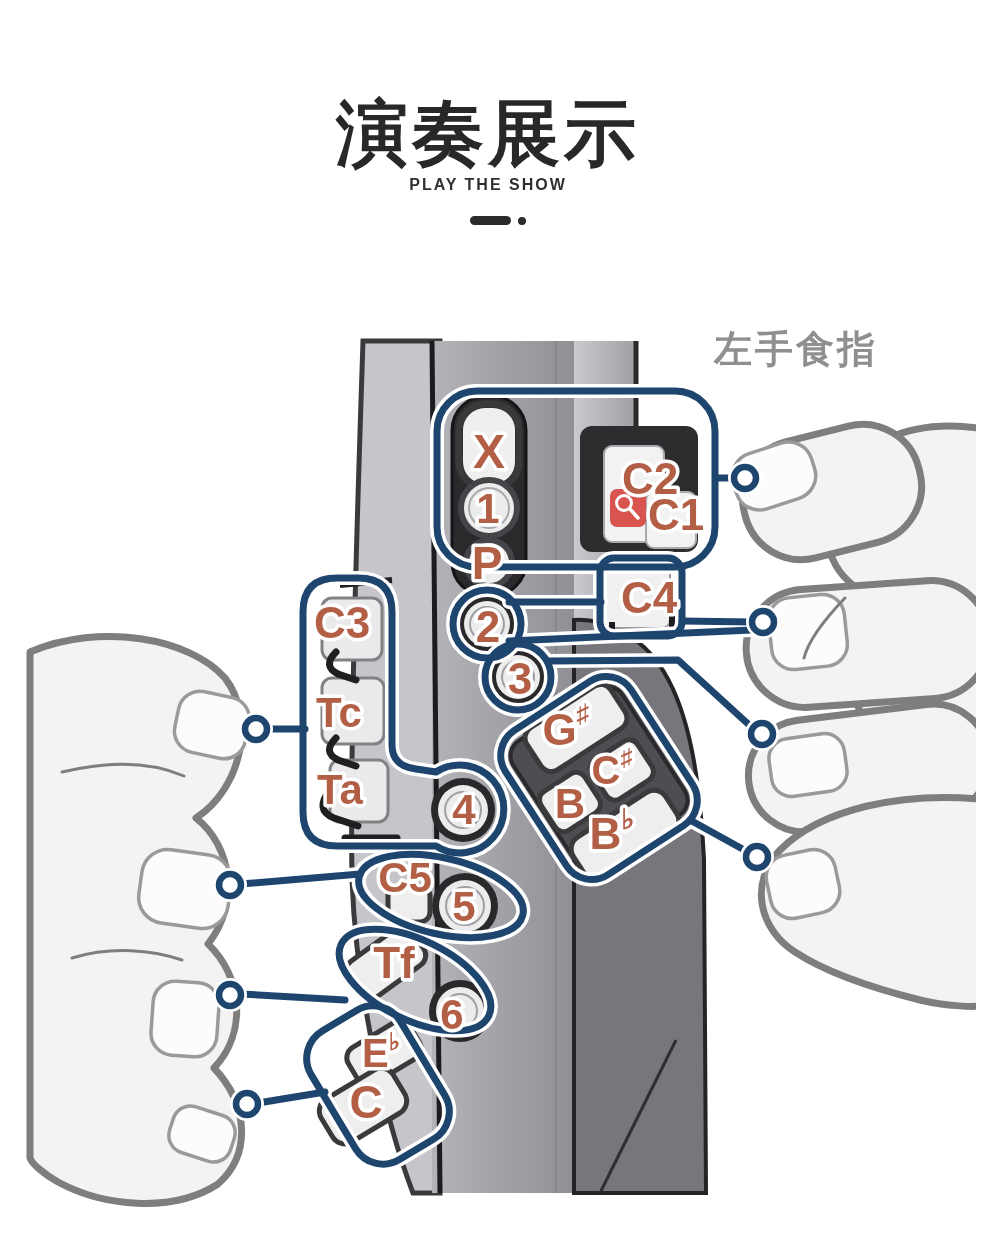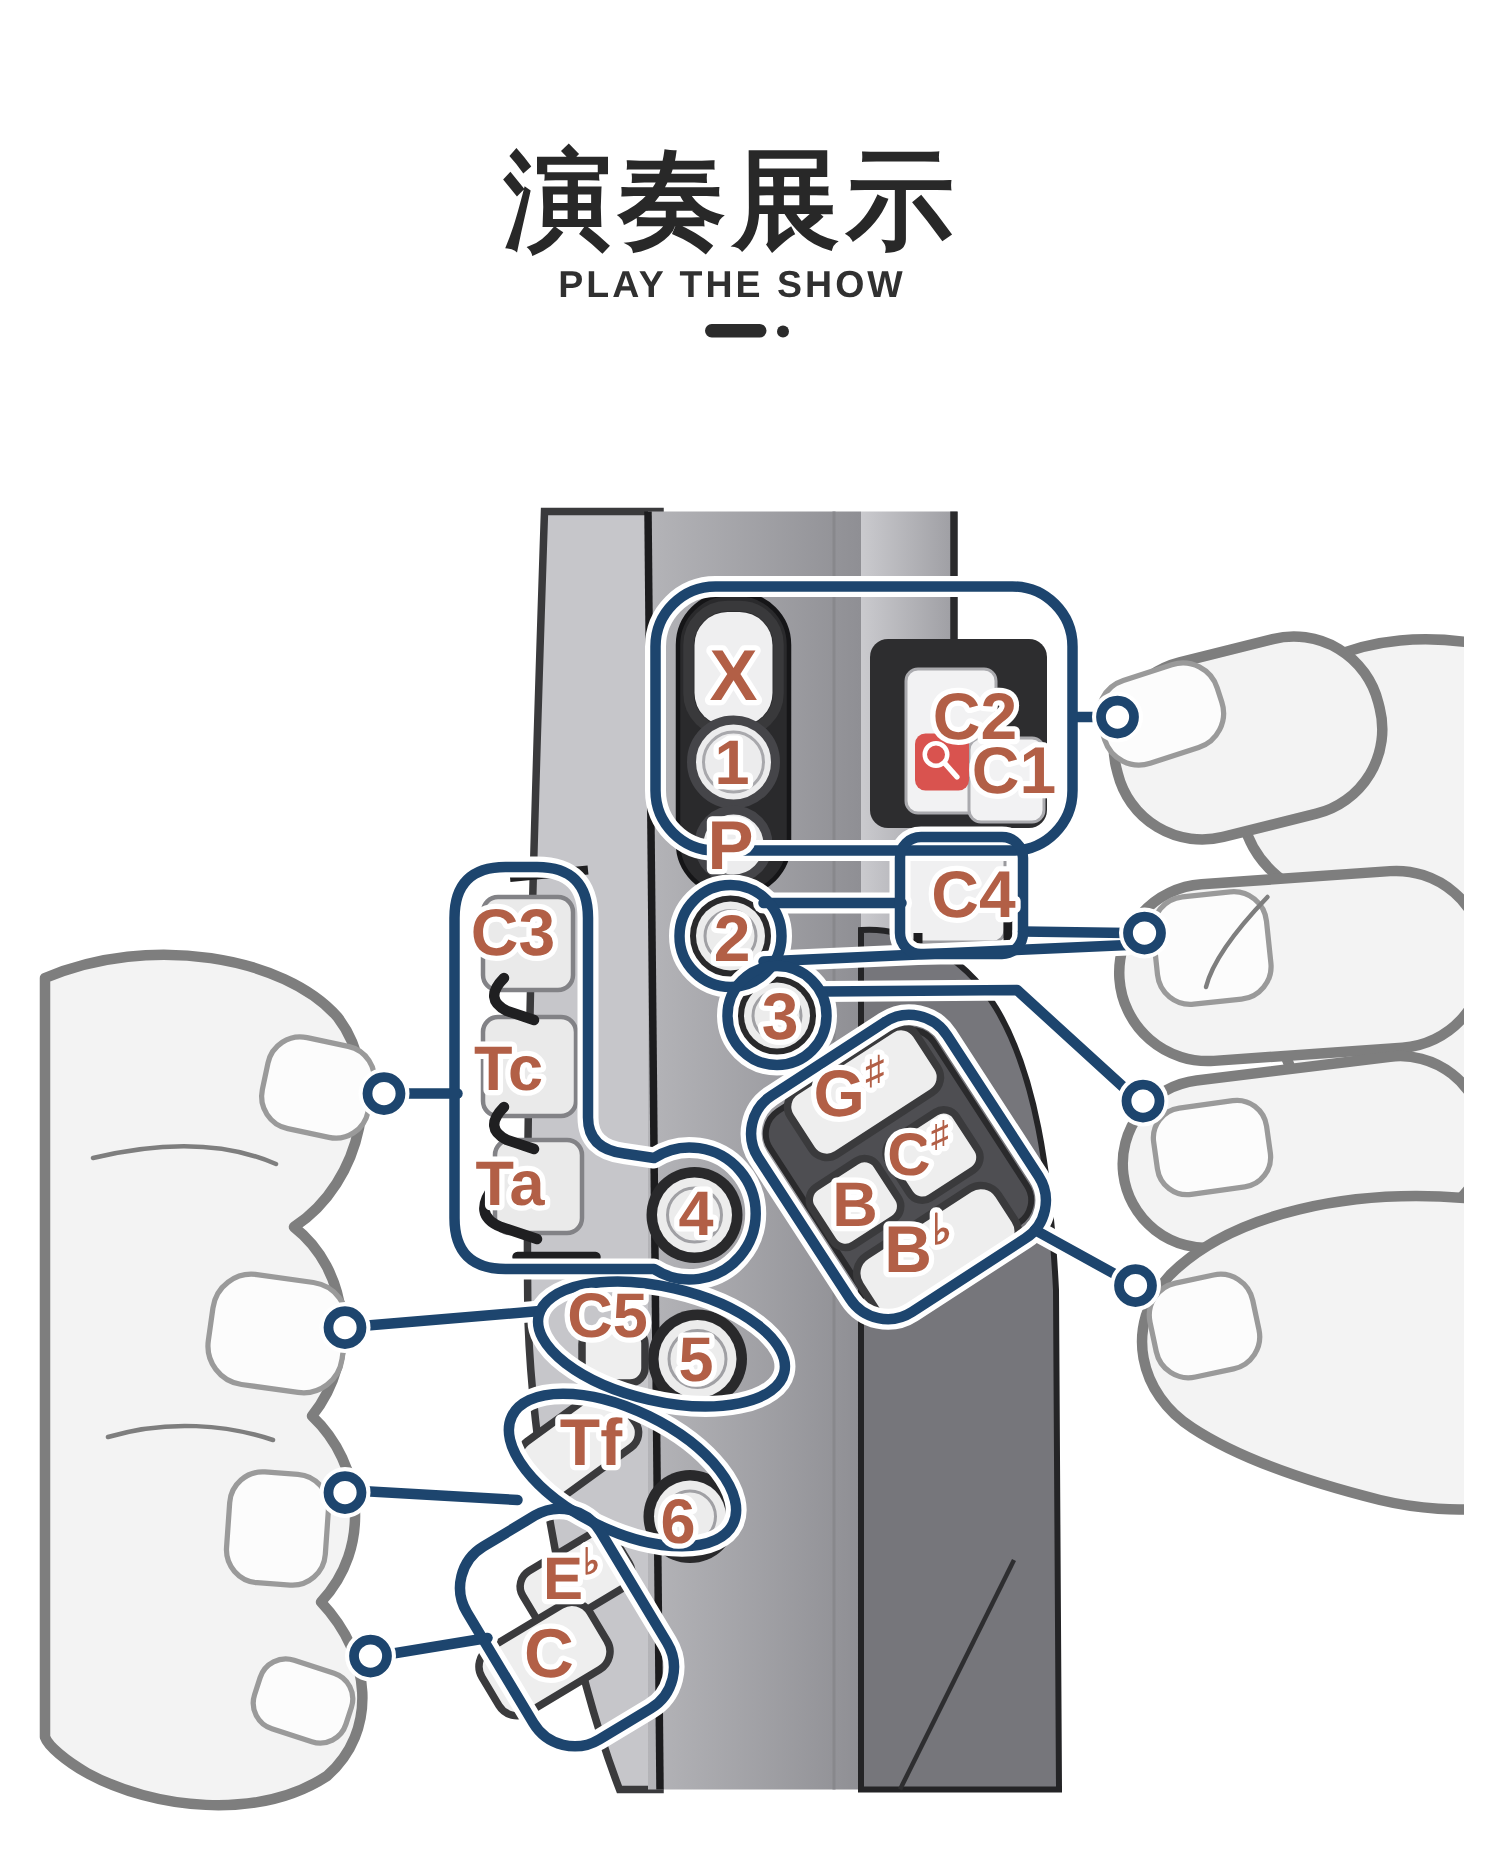--- a/index.html
+++ b/index.html
@@ -1,21 +1,21 @@
 <!DOCTYPE html>
 <html><head>
 <meta charset="utf-8">
 <style>
   html,body{margin:0;padding:0;background:#fff;}
   .stage{position:relative;width:976px;height:1239px;background:#fff;overflow:hidden;
          font-family:"Liberation Sans",sans-serif;}
   .title{position:absolute;left:0;top:86px;width:100%;text-align:center;
          font-size:72px;font-weight:bold;color:#282828;letter-spacing:4px;}
   .subtitle{position:absolute;left:0;top:176px;width:100%;text-align:center;
-         font-size:25px;font-weight:bold;color:#303030;letter-spacing:2px;}
+         font-size:16px;font-weight:bold;color:#303030;letter-spacing:2px;}
   .dashdot{position:absolute;left:0;top:215px;width:100%;height:12px;}
   .dash{position:absolute;left:470px;top:1px;width:41px;height:9px;border-radius:5px;background:#2b2b2b;}
   .dot{position:absolute;left:518px;top:2px;width:8px;height:8px;border-radius:50%;background:#2b2b2b;}
   .hand-label{position:absolute;font-size:38px;font-weight:bold;color:#8f8f8f;letter-spacing:3px;}
   .hl-left{left:714px;top:324px;}
   .hl-right{left:86px;top:606px;}
   svg{position:absolute;left:0;top:0;}
   .case{fill:none;stroke:#ffffff;stroke-width:14;stroke-linejoin:round;stroke-linecap:round;}
   .blue{fill:none;stroke:#1d456e;stroke-width:7;stroke-linejoin:round;stroke-linecap:round;}
   .lbl{font-family:"Liberation Sans",sans-serif;font-weight:bold;fill:#b25f46;
@@ -27,20 +27,21 @@
 
 <div class="stage">
 
   <div class="title">演奏展示</div>
   <div class="subtitle">PLAY THE SHOW</div>
   <div class="dashdot">
     <div class="dash"></div>
     <div class="dot"></div>
   </div>
 
+  <div class="hand-label hl-left">左手食指</div>
 
   <svg width="990" height="1239" viewBox="0 0 990 1239">
     <defs>
       <linearGradient id="faceG" x1="0" y1="0" x2="1" y2="0">
         <stop offset="0" stop-color="#b4b4b8"></stop>
           <stop offset="1" stop-color="#8f8f94"></stop>
       </linearGradient>
       <linearGradient id="bandG" x1="0" y1="0" x2="1" y2="0">
         <stop offset="0" stop-color="#cacace"></stop>
           <stop offset="1" stop-color="#9d9da2"></stop>

